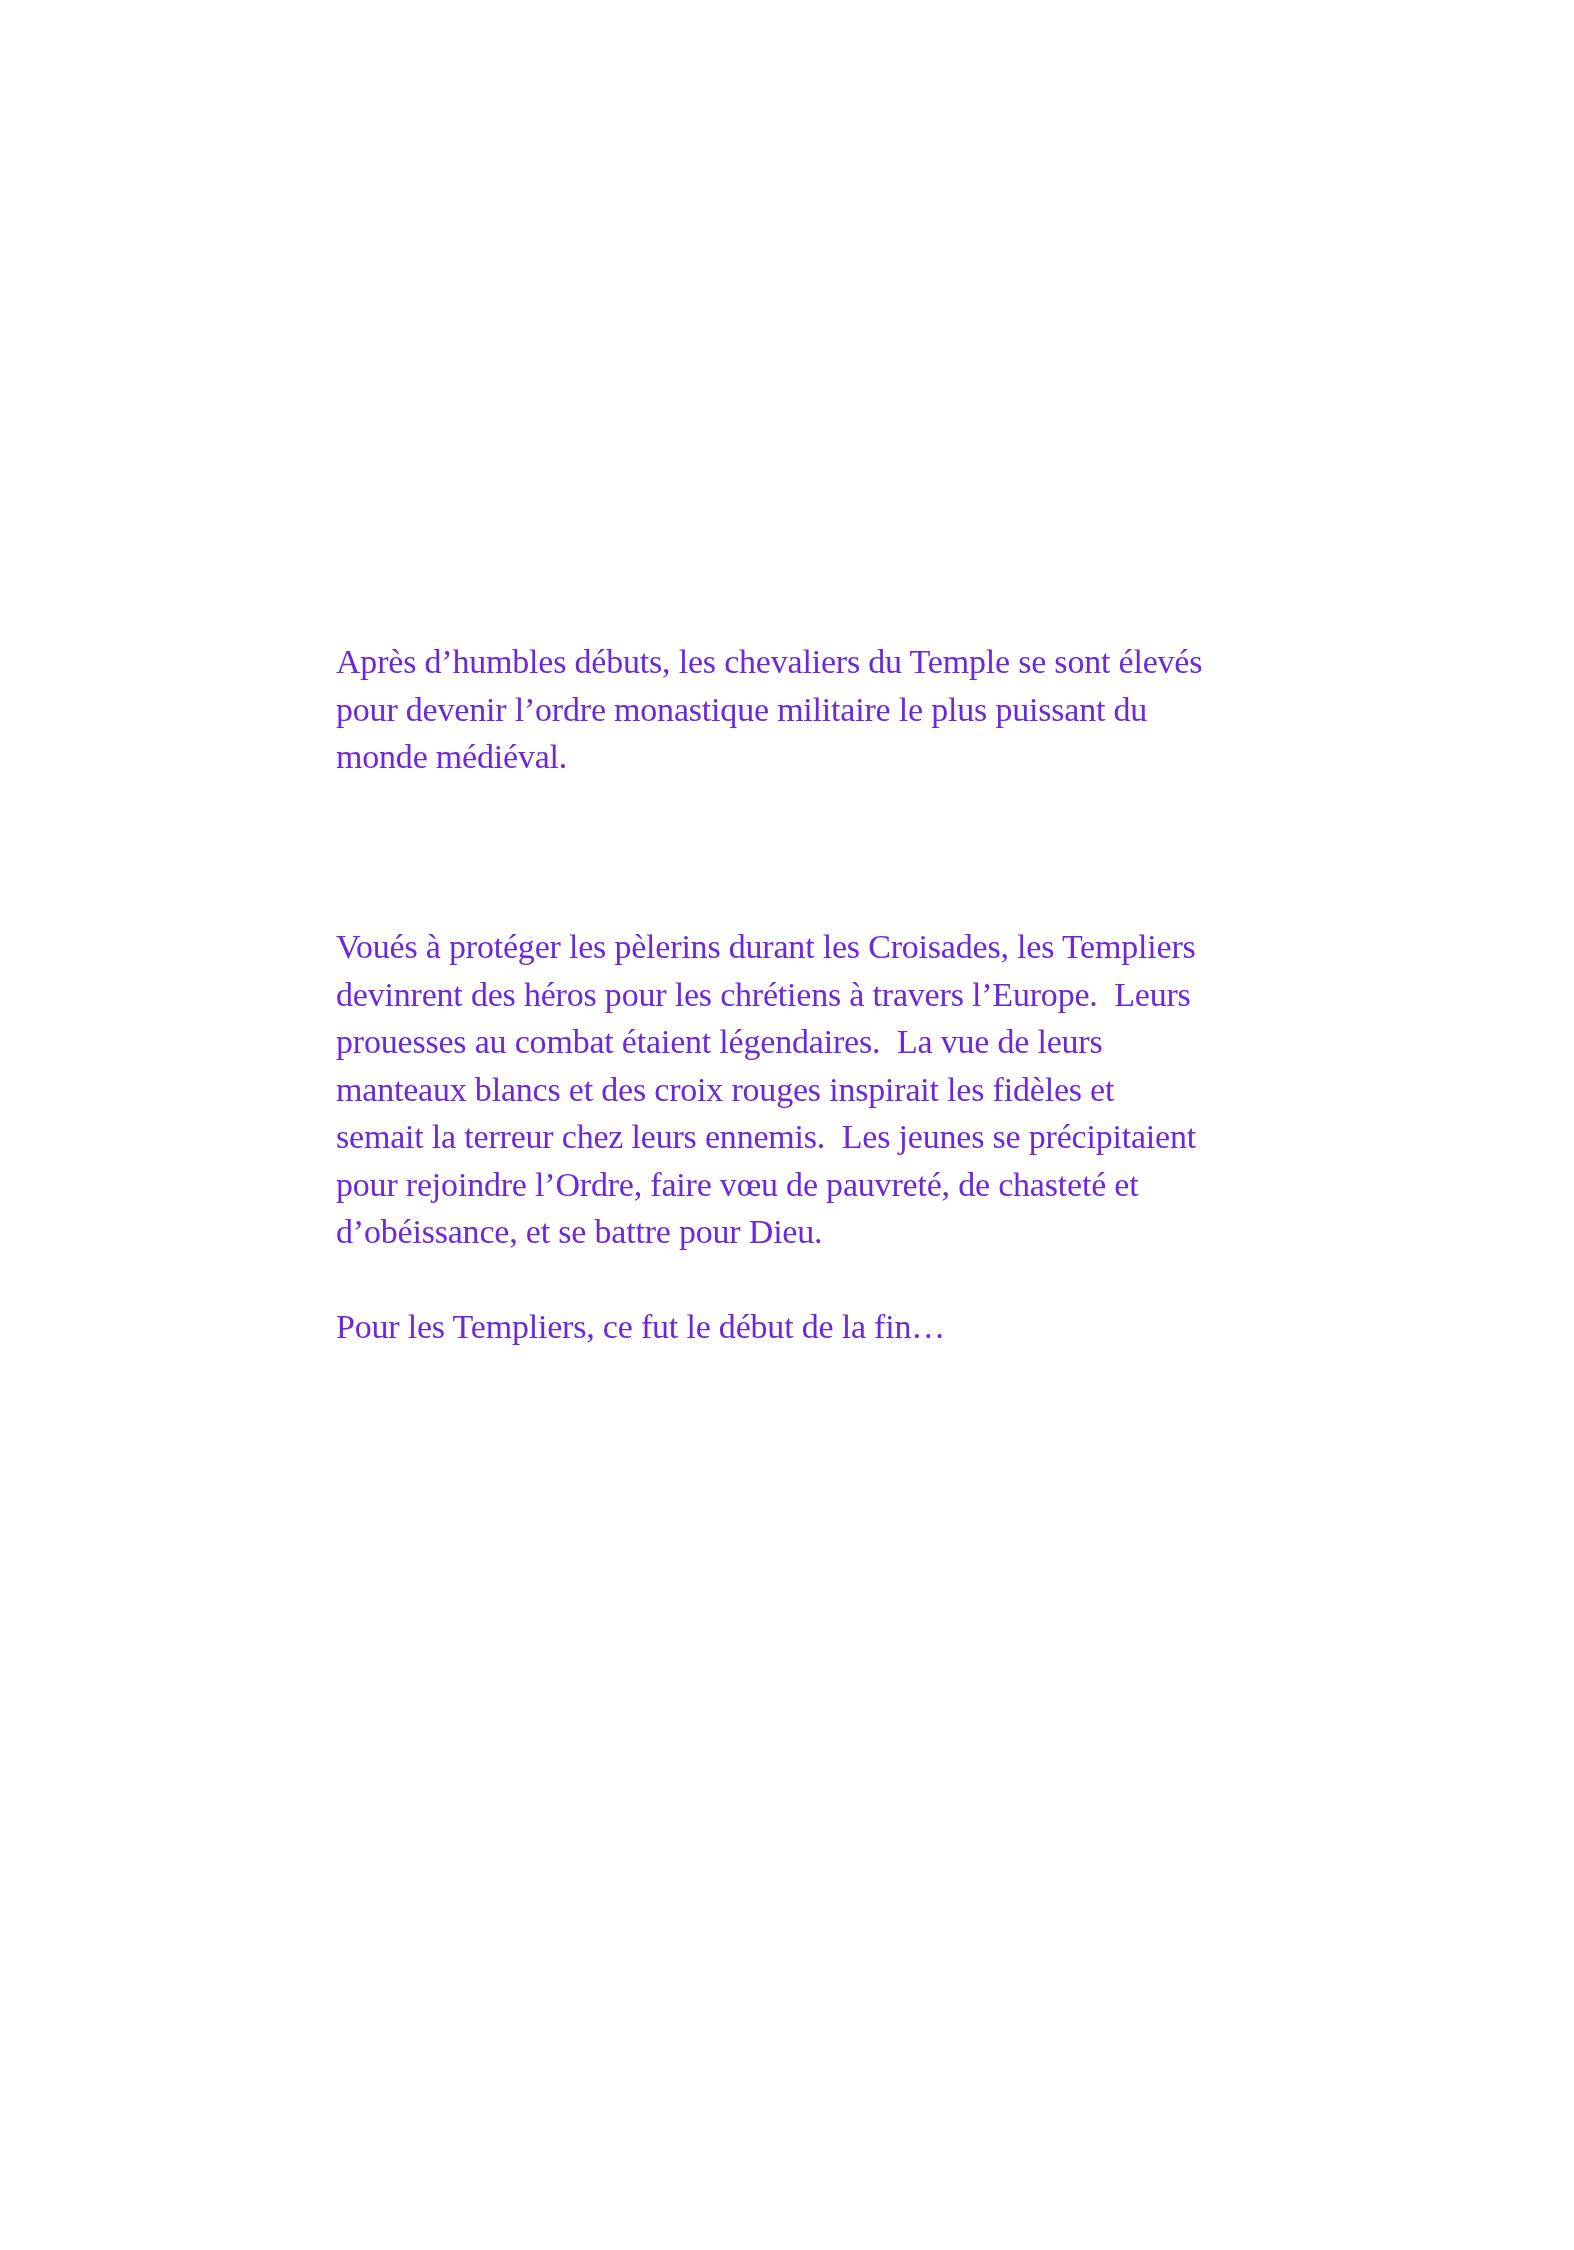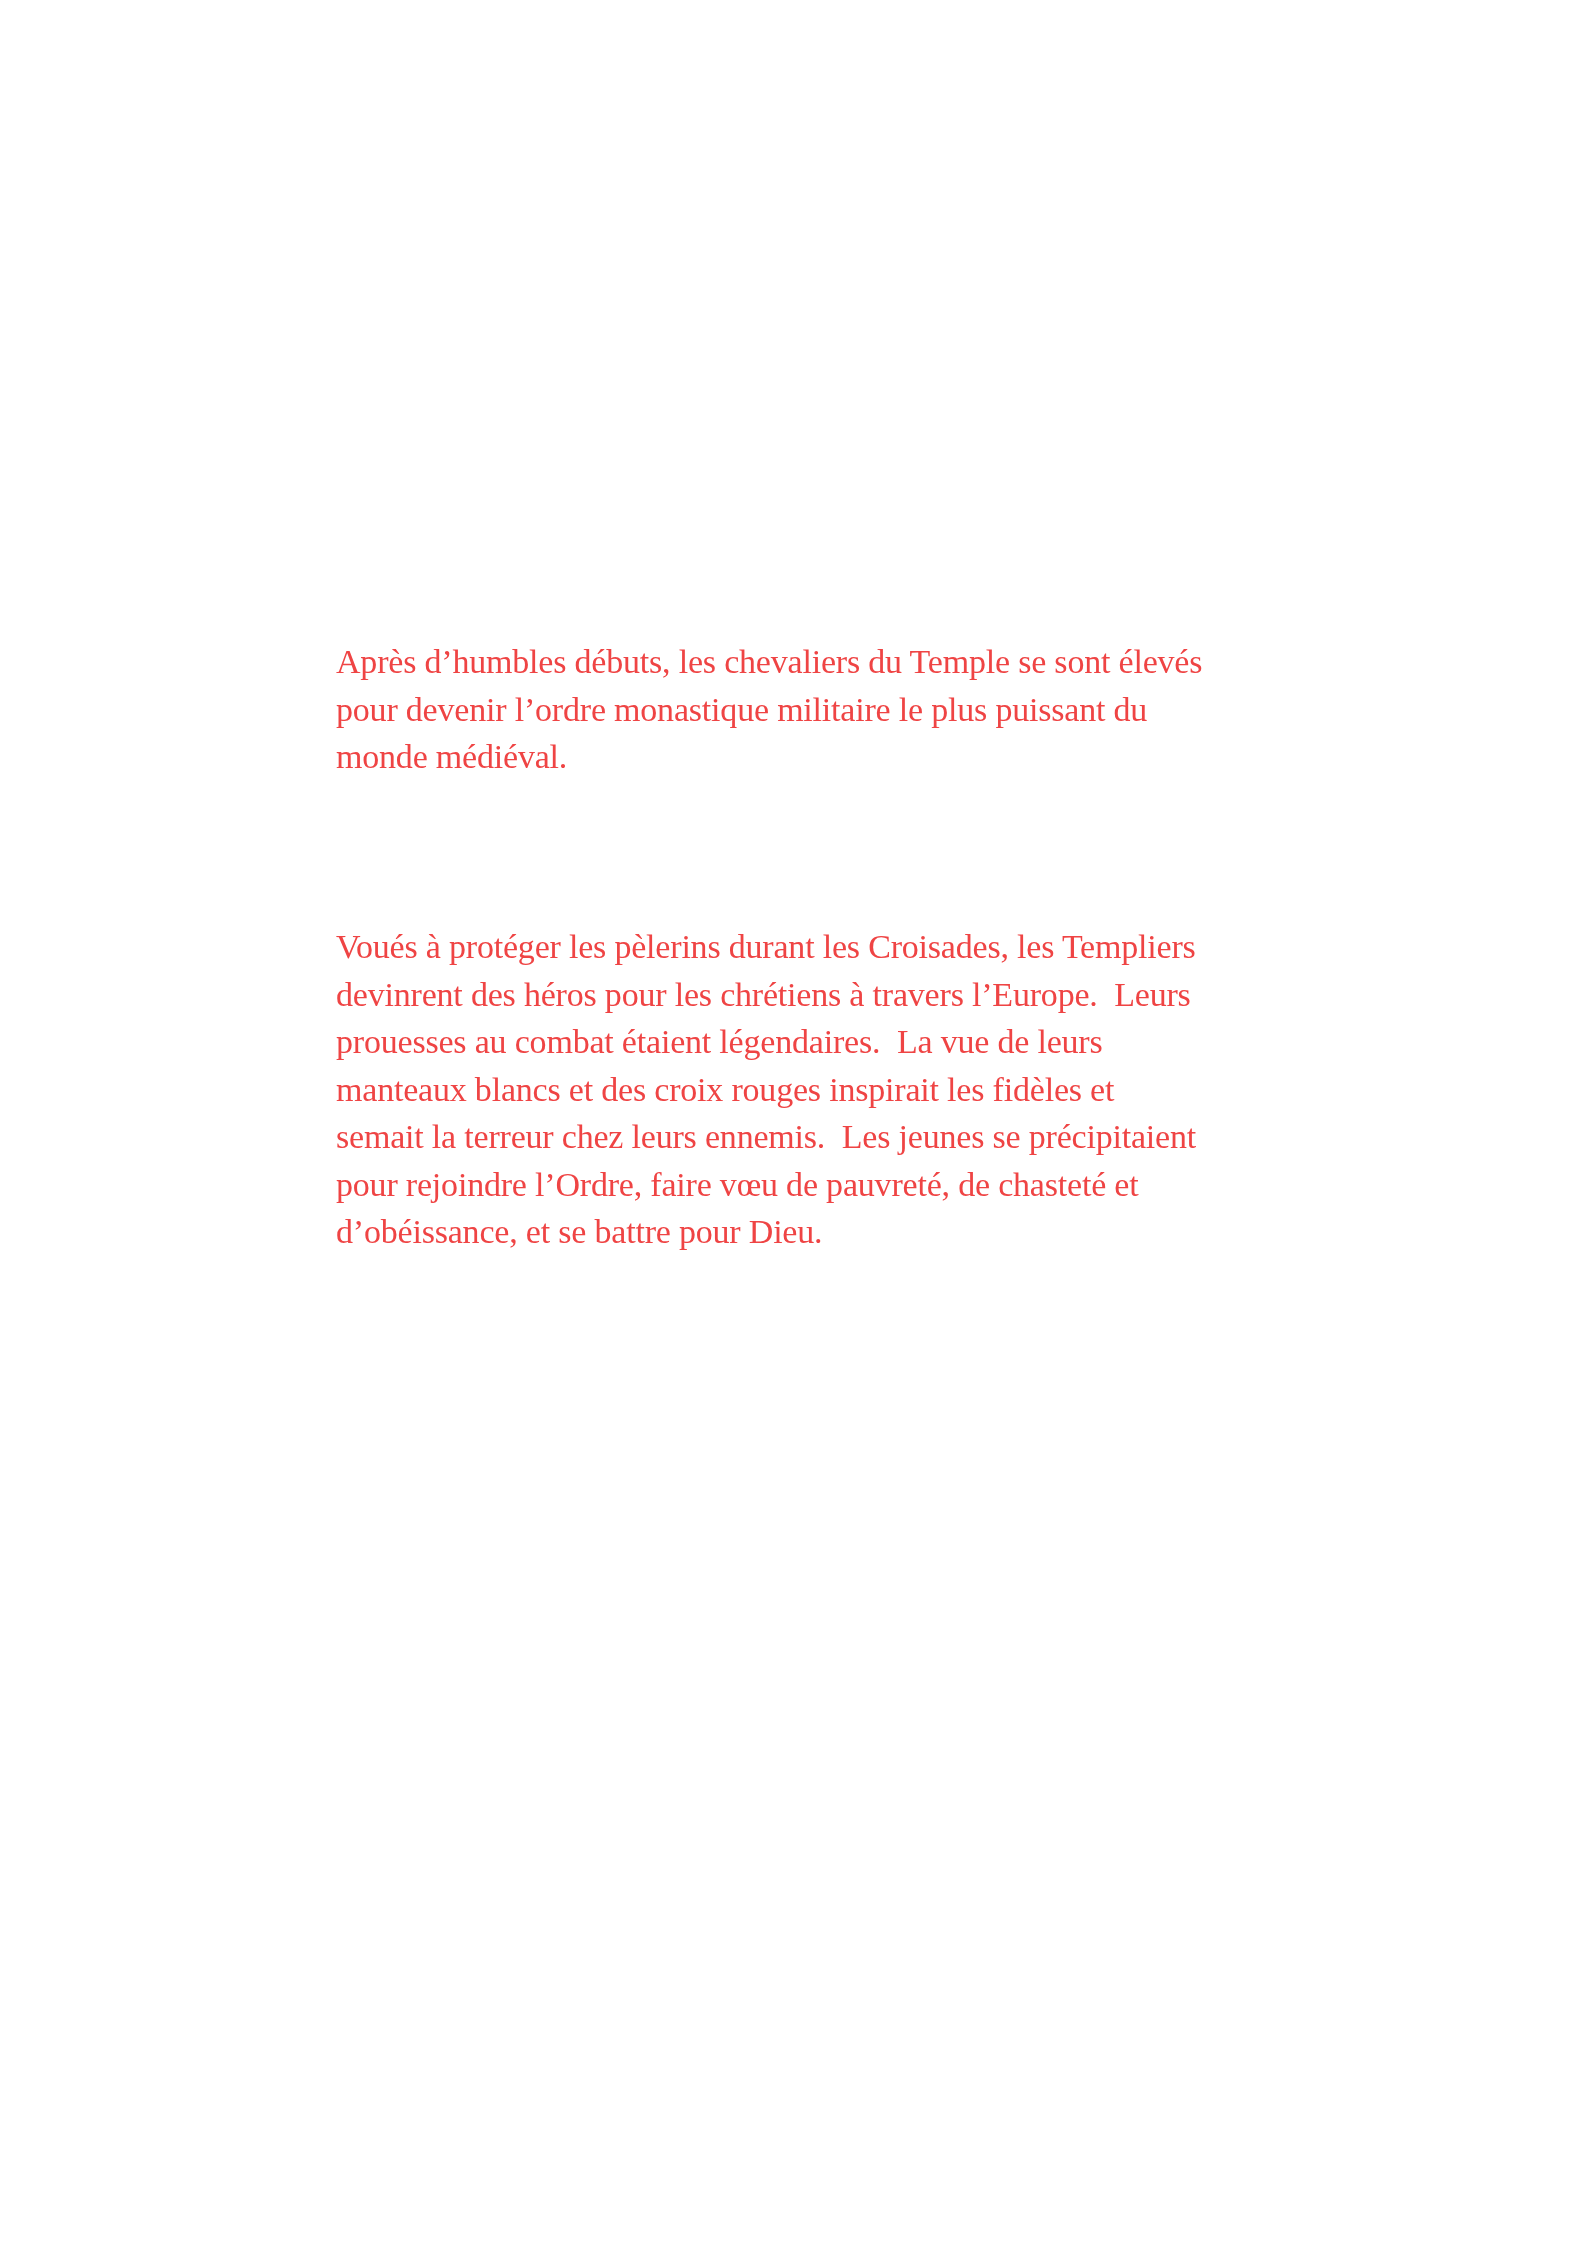--- a/index.html
+++ b/index.html
@@ -11,21 +11,21 @@
     width: 1574px;
     height: 2250px;
     position: relative;
     font-family: "Liberation Serif", serif;
     overflow: hidden;
   }
   .text-block {
     position: absolute;
     left: 336px;
     top: 638px;
-    color: #ef4444;
+    color: #6d28d9;
   }
   .para {
     margin: 0;
     font-size: 34px;
     line-height: 47.5px;
     letter-spacing: -0.2px;
     white-space: pre; 
   }
   .para + .para {
     margin-top: 47.5px; 
@@ -42,13 +42,14 @@
   <p class="para gap-large">Après d’humbles débuts, les chevaliers du Temple se sont élevés
 pour devenir l’ordre monastique militaire le plus puissant du
 monde médiéval.</p>
   <p class="para">Voués à protéger les pèlerins durant les Croisades, les Templiers
 devinrent des héros pour les chrétiens à travers l’Europe.  Leurs
 prouesses au combat étaient légendaires.  La vue de leurs
 manteaux blancs et des croix rouges inspirait les fidèles et
 semait la terreur chez leurs ennemis.  Les jeunes se précipitaient
 pour rejoindre l’Ordre, faire vœu de pauvreté, de chasteté et
 d’obéissance, et se battre pour Dieu.</p>
+  <p class="para">Pour les Templiers, ce fut le début de la fin…</p>
 </div>
 
 </body></html>

